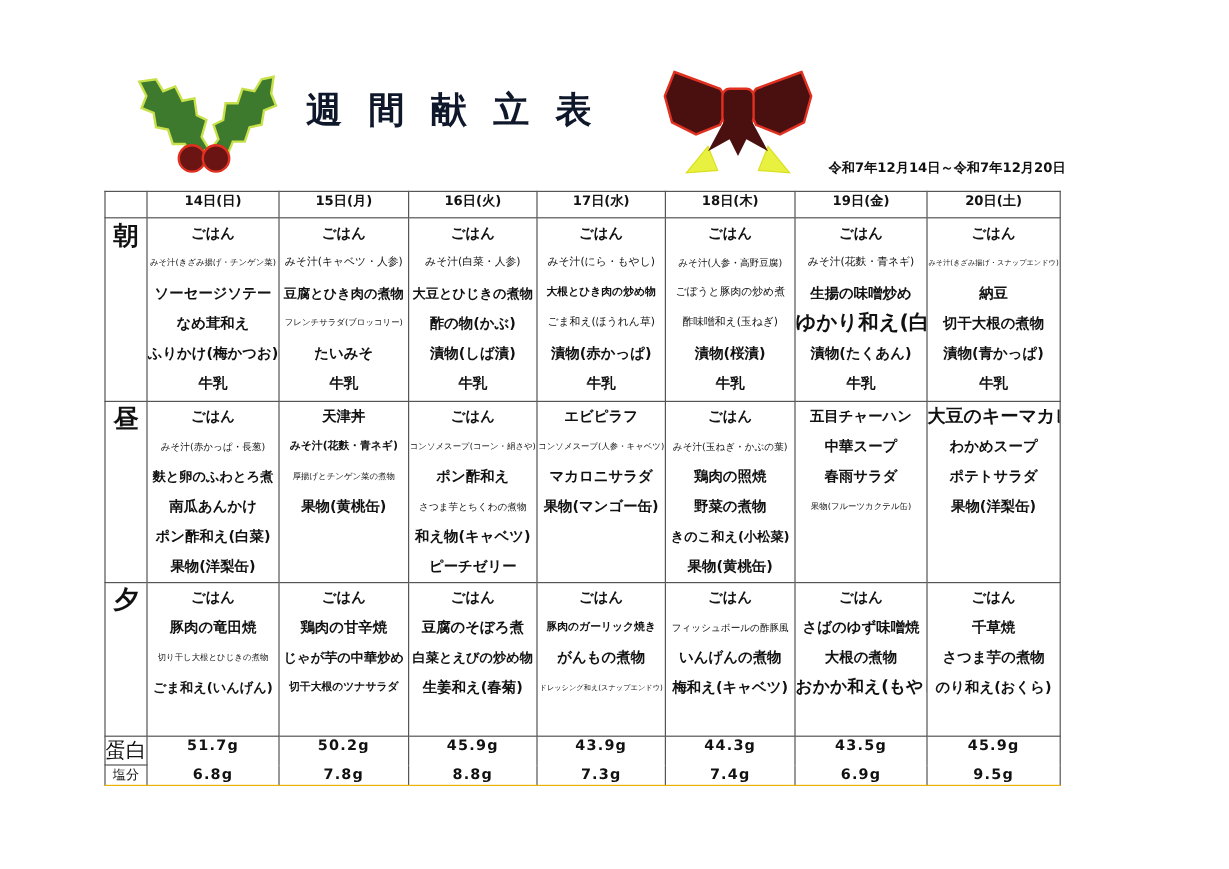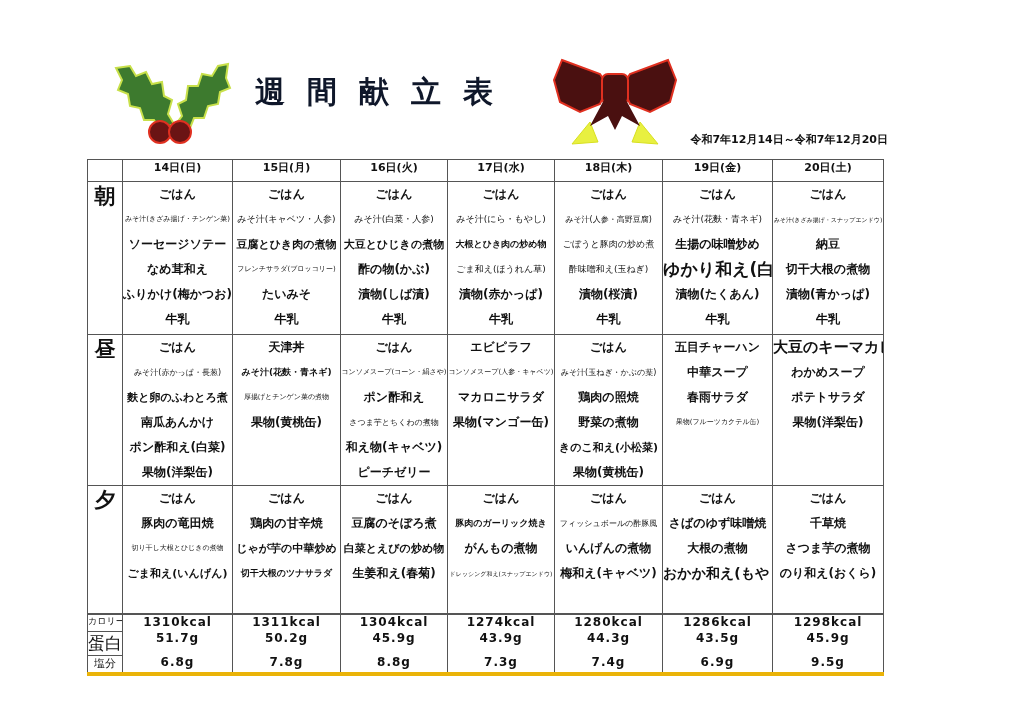--- a/index.html
+++ b/index.html
@@ -17,21 +17,21 @@
   th.day { height:21px; font-size:11px; font-weight:bold; vertical-align:middle; }
   td.meal-label { font-size:21px; font-weight:bold; vertical-align:middle; }
   .item { display:block; line-height:25px; height:25px; font-size:12px; font-weight:bold; }
   .item.tiny { font-size:7px; font-weight:normal; }
   .item.small { font-size:9px; font-weight:normal; }
   td.nut-label { font-size:9px; height:16px; vertical-align:middle; }
   td.nut { font-size:12px; font-weight:bold; vertical-align:middle; letter-spacing:1px;
            font-family:"DejaVu Sans", sans-serif; }
   tr.nut-row td { border-top:none; border-bottom:none; }
   tr.nut-row.first td { border-top:2px solid #555; }
-  tr.nut-row.last td { border-bottom:4px solid #eab308; }
+  tr.nut-row.last td { border-bottom:1px solid #eab308; }
 </style>
 </head>
 <body>
 
 <svg class="holly" viewBox="0 0 130 88">
   <path d="M8,10 L22,8 L28,18 L38,14 L44,26 L54,24 L56,38 L64,42 L60,56 L66,66 L52,72 L46,62 L36,62 L32,50 L22,48 L20,36 L10,32 L14,22 Z" fill="#3d7a2e" stroke="#c8e04a" stroke-width="2"></path>
   <path d="M120,6 L110,8 L104,18 L94,16 L90,28 L80,28 L78,42 L70,46 L74,58 L68,66 L82,70 L86,60 L96,60 L100,48 L110,46 L112,34 L122,30 L118,20 Z" fill="#3d7a2e" stroke="#c8e04a" stroke-width="2"></path>
   <circle cx="52" cy="74" r="11" fill="#6b1414" stroke="#e03020" stroke-width="2"></circle>
   <circle cx="72" cy="74" r="11" fill="#6b1414" stroke="#e03020" stroke-width="2"></circle>
 </svg>
@@ -225,30 +225,20 @@
         <span class="item" style="font-size:14px">おかか和え(もやし)</span>
       </td>
       <td>
         <span class="item">ごはん</span>
         <span class="item">千草焼</span>
         <span class="item">さつま芋の煮物</span>
         <span class="item">のり和え(おくら)</span>
       </td>
     </tr>
 
-    <tr class="nut-row first">
-      <td class="nut-label" style="border-bottom:1px solid #555">カロリー</td>
-      <td class="nut">1310kcal</td>
-      <td class="nut">1311kcal</td>
-      <td class="nut">1304kcal</td>
-      <td class="nut">1274kcal</td>
-      <td class="nut">1280kcal</td>
-      <td class="nut">1286kcal</td>
-      <td class="nut">1298kcal</td>
-    </tr>
     <tr class="nut-row">
       <td class="nut-label" style="font-size:17px;border-bottom:1px solid #555">蛋白質</td>
       <td class="nut">51.7g</td>
       <td class="nut">50.2g</td>
       <td class="nut">45.9g</td>
       <td class="nut">43.9g</td>
       <td class="nut">44.3g</td>
       <td class="nut">43.5g</td>
       <td class="nut">45.9g</td>
     </tr>

